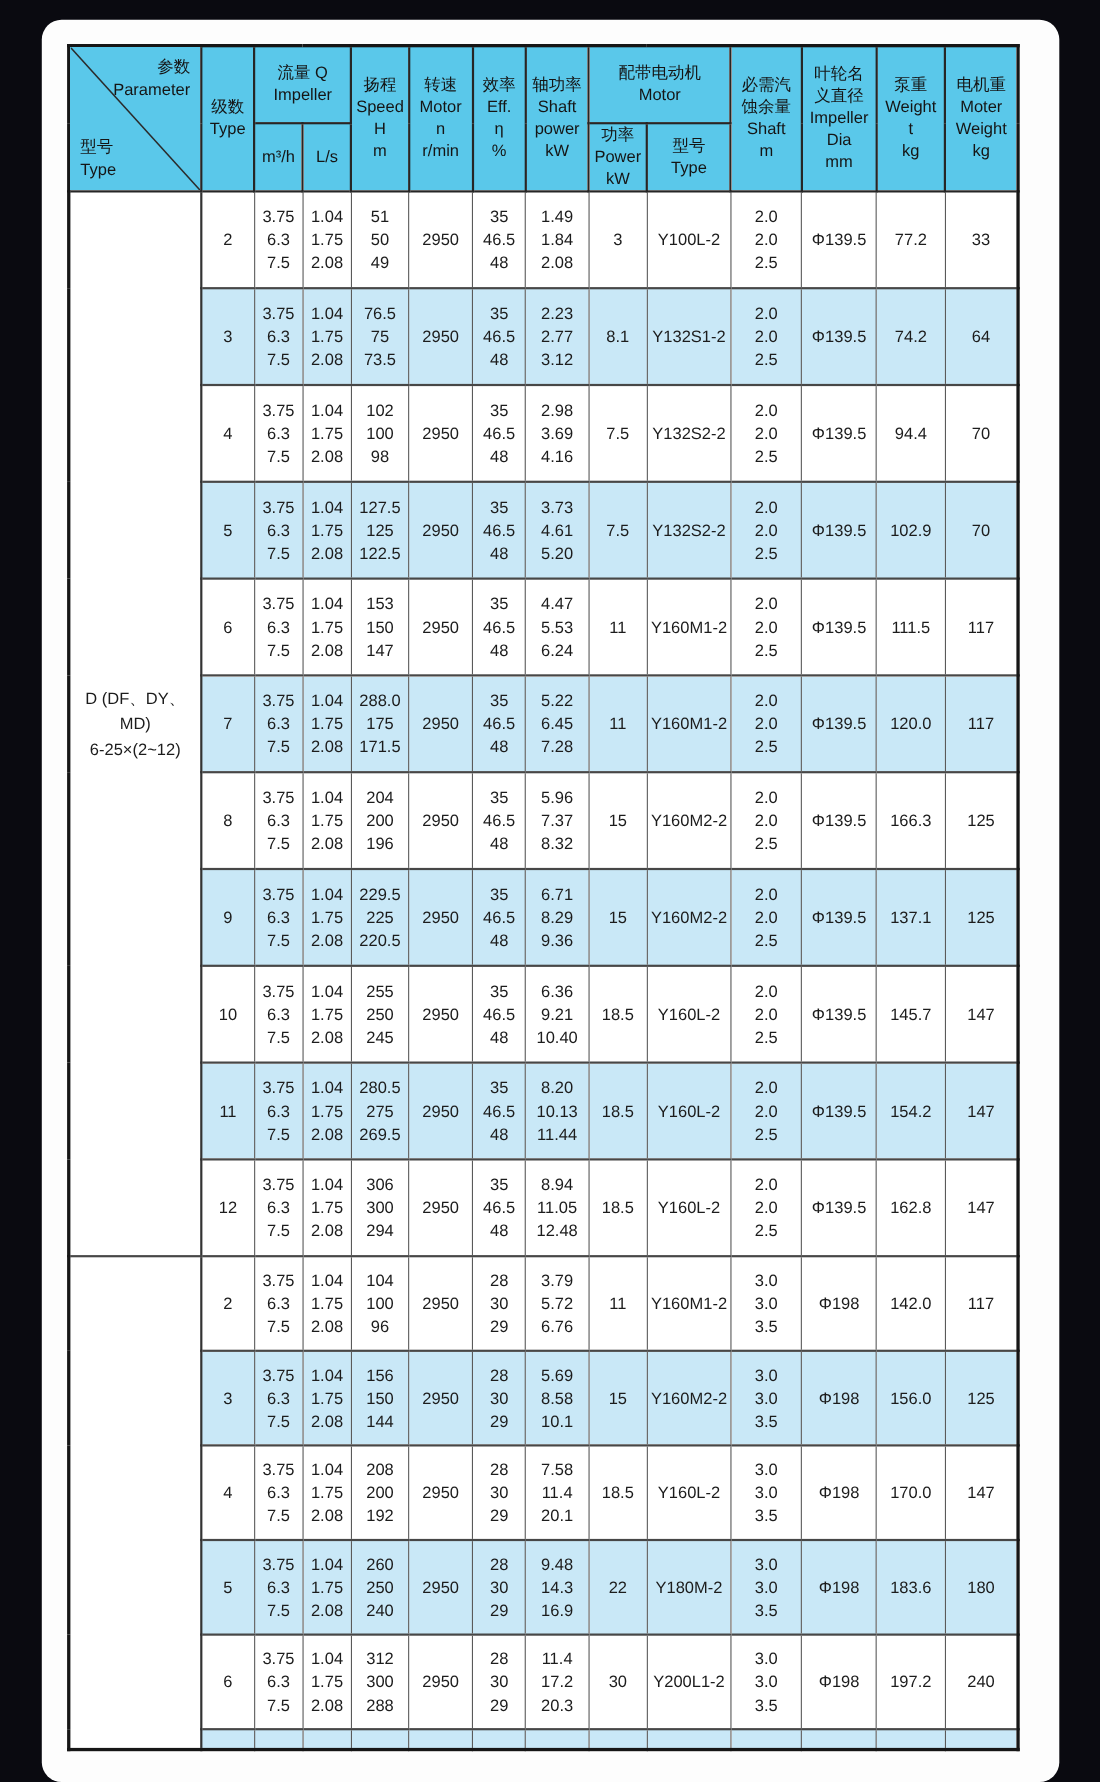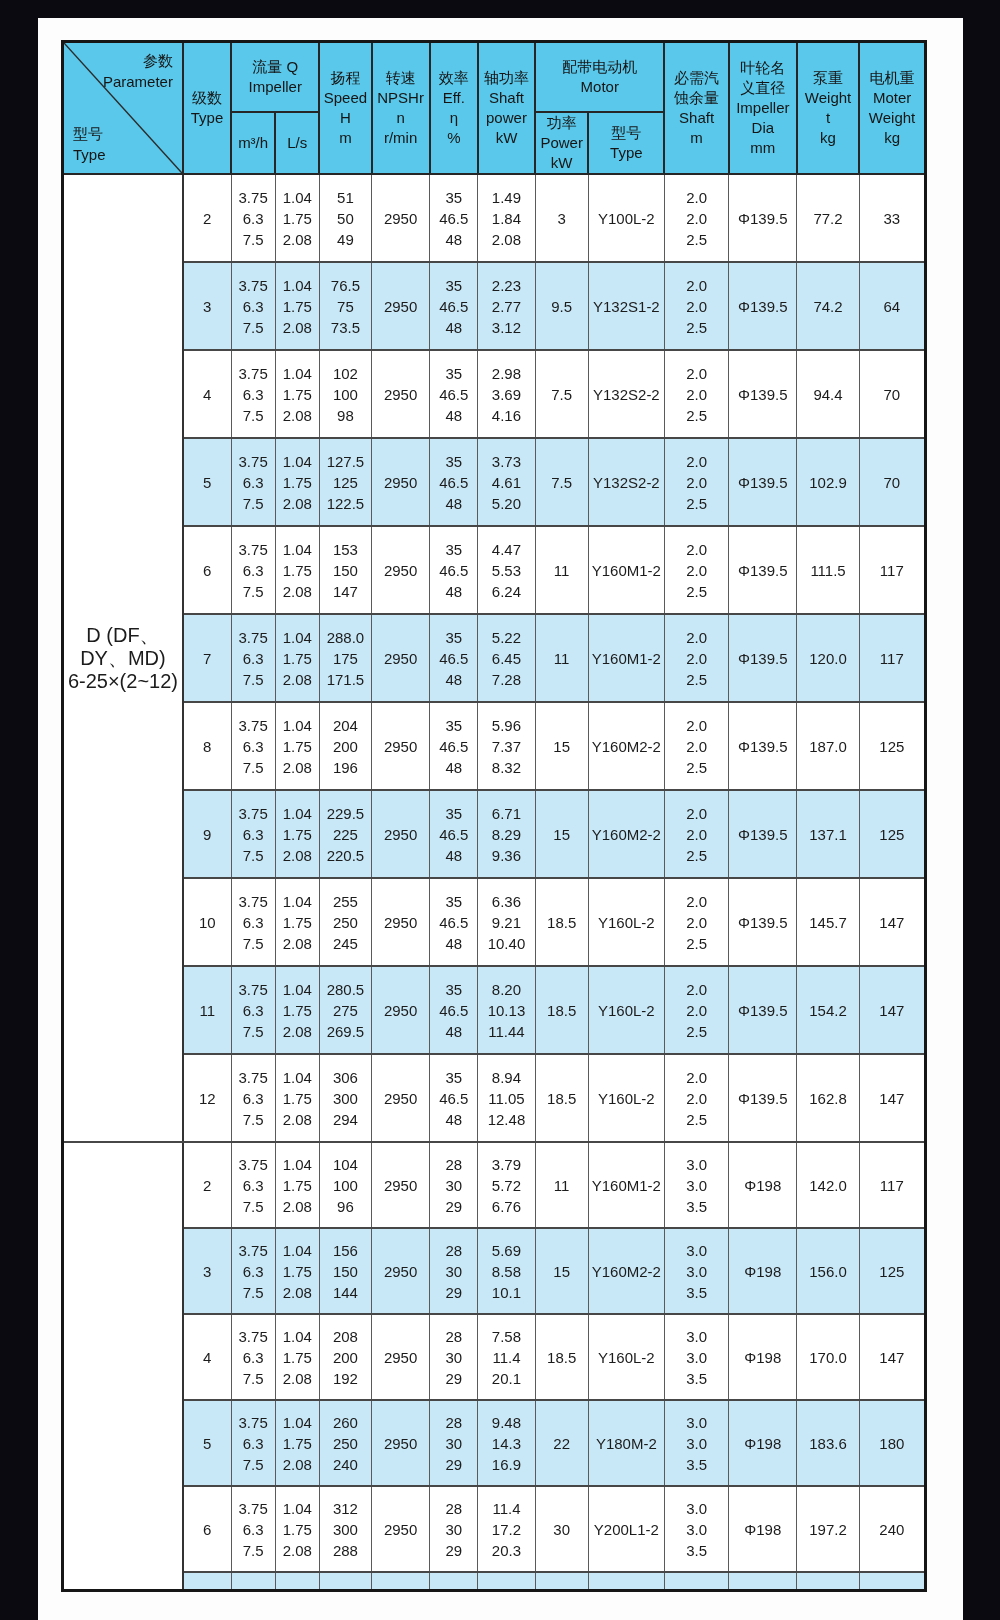--- a/index.html
+++ b/index.html
@@ -5,20 +5,21 @@
   html,body{margin:0;padding:0;}
   body{
     width:1000px;height:1620px;overflow:hidden;position:relative;
     background:#0a0a10;
     font-family:"Liberation Sans","DejaVu Sans",sans-serif;
     -webkit-font-smoothing:antialiased;
   }
   .page{
     position:absolute;left:38px;top:18px;width:925px;height:1602px;
     background:#fdfdfd;
+    border-radius:18px;
   }
   table.spec{
     position:absolute;left:23px;top:22px;width:866px;
     border-collapse:collapse;table-layout:fixed;
     border:3px solid #161616;
     color:#1c1c1c;
   }
   th,td{
     border:1px solid #4f4f4f;
     text-align:center;vertical-align:middle;
@@ -50,21 +51,21 @@
   }
   tbody tr.s1 td{height:86px;}
   tbody tr.s2 td{height:84px;}
   tbody tr.alt td{background:#c9e8f7;}
   tbody tr.partial td{height:16px;}
   tbody tr.section-start td{border-top:2px solid #6a4a3e;}
   td.tri{white-space:pre-line;}
   td.model{
     background:#ffffff;
     white-space:pre-line;
-    font-size:20px;
+    font-size:15px;
     line-height:23px;
     border-right:2px solid #333;
   }
 </style>
 </head>
 <body>
 
 <div class="page">
   <table class="spec">
     <colgroup>
@@ -96,21 +97,21 @@
         </th>
         <th rowspan="2">级数
 Type</th>
         <th colspan="2">流量 Q
 Impeller</th>
         <th rowspan="2">扬程
 Speed
 H
 m</th>
         <th rowspan="2">转速
-NPSHr
+Motor
 n
 r/min</th>
         <th rowspan="2">效率
 Eff.
 η
 %</th>
         <th rowspan="2">轴功率
 Shaft
 power
 kW</th>
@@ -185,21 +186,21 @@
           <td class="tri">76.5
 75
 73.5</td>
           <td>2950</td>
           <td class="tri">35
 46.5
 48</td>
           <td class="tri">2.23
 2.77
 3.12</td>
-          <td>9.5</td>
+          <td>8.1</td>
           <td>Y132S1-2</td>
           <td class="tri">2.0
 2.0
 2.5</td>
           <td>Φ139.5</td>
           <td>74.2</td>
           <td>64</td>
         </tr>
         <tr class="s1">
           <td>4</td>
@@ -326,21 +327,21 @@
 48</td>
           <td class="tri">5.96
 7.37
 8.32</td>
           <td>15</td>
           <td>Y160M2-2</td>
           <td class="tri">2.0
 2.0
 2.5</td>
           <td>Φ139.5</td>
-          <td>187.0</td>
+          <td>166.3</td>
           <td>125</td>
         </tr>
         <tr class="s1 alt">
           <td>9</td>
           <td class="tri">3.75
 6.3
 7.5</td>
           <td class="tri">1.04
 1.75
 2.08</td>

